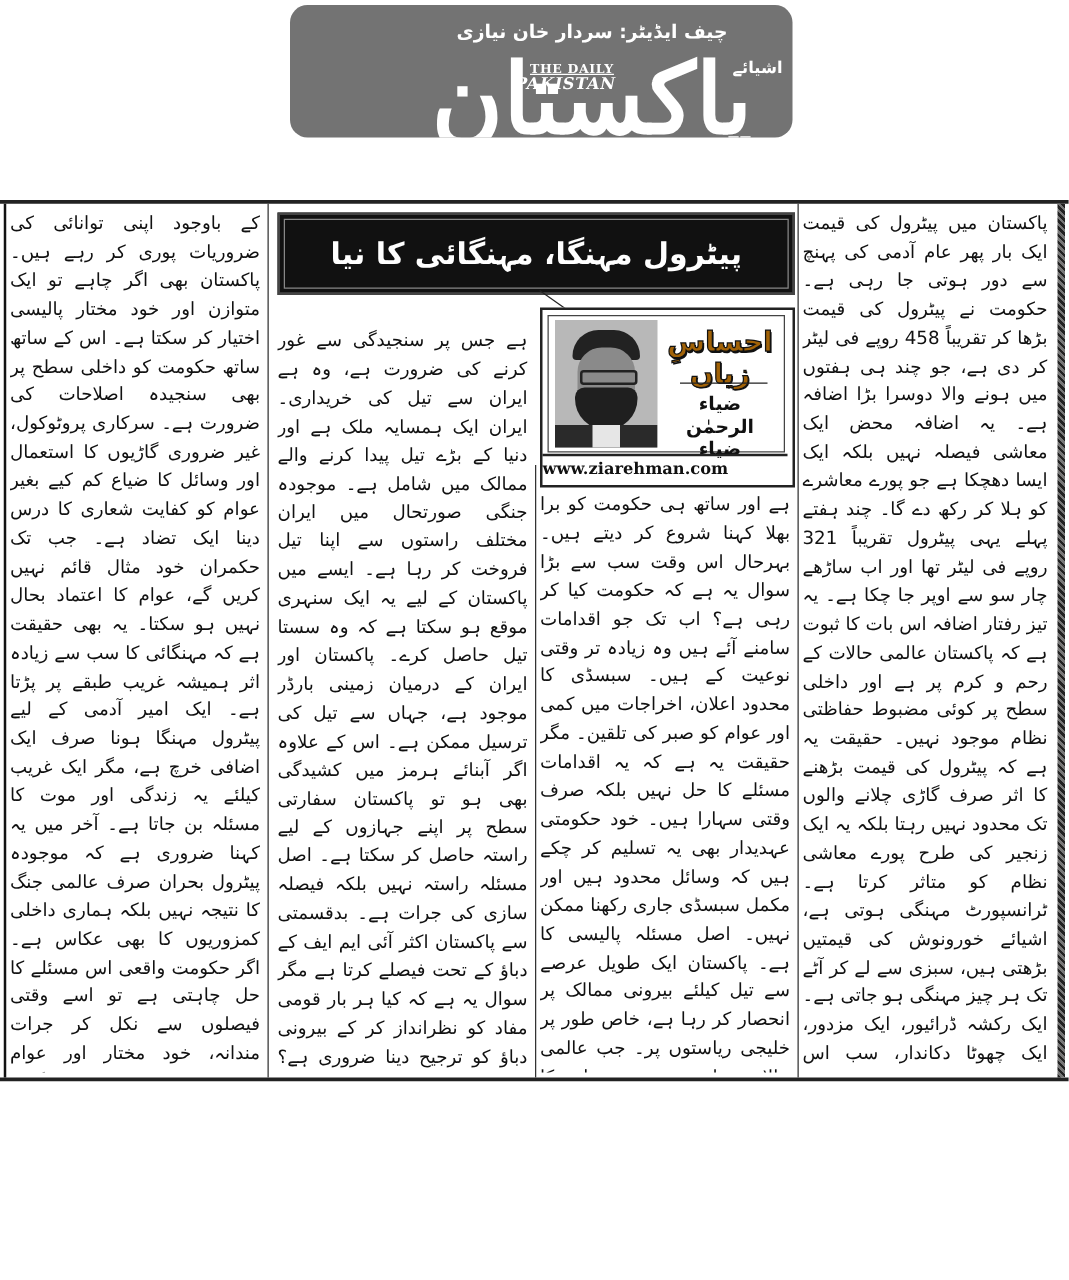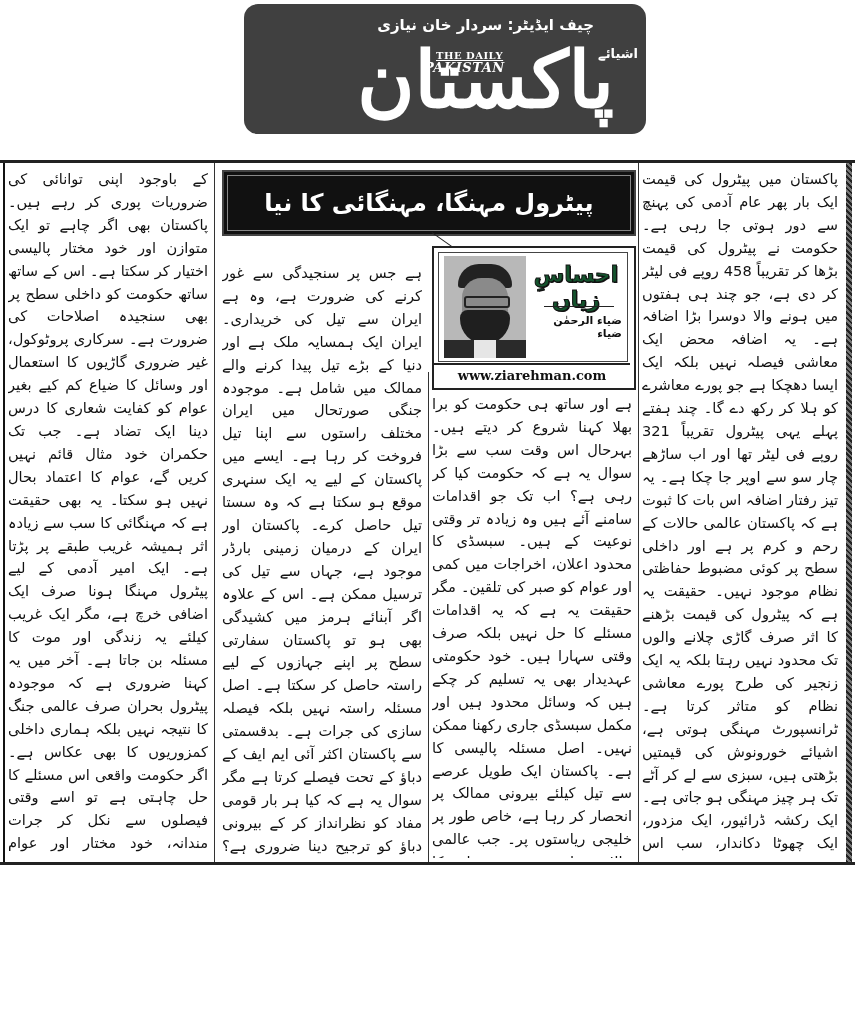--- a/index.html
+++ b/index.html
@@ -1,21 +1,21 @@
 <!DOCTYPE html>
 <html><head>
 <meta charset="utf-8">
 <style>
   html, body { margin: 0; padding: 0; background: #ffffff; }
   body { width: 855px; height: 1024px; position: relative; overflow: hidden;
          font-family: "DejaVu Sans", sans-serif; color: #111; }
 
   
-  .masthead { position: absolute; left: 232px; top: 4px; width: 402px; height: 130px;
-              background: #404040; border-radius: 14px; overflow: hidden; margin-left: 12px; }
+  .masthead { position: absolute; left: 232px; top: 4px; width: 402px; height: 106px;
+              background: #737373; border-radius: 14px; overflow: hidden; }
   .masthead .editor { position: absolute; left: 150px; top: 12px; width: 200px; text-align: center;
                       color: #fff; font-size: 15px; font-weight: bold; direction: rtl; white-space: nowrap; }
   .masthead .rozana { position: absolute; right: 8px; top: 42px; color: #fff; font-size: 13px;
                       font-weight: bold; direction: rtl; }
   .masthead .en1 { position: absolute; left: 192px; top: 46px; color: #fff; font-family: "DejaVu Serif", serif;
                    font-weight: bold; font-size: 10px; letter-spacing: 0.5px; text-decoration: underline; }
   .masthead .en2 { position: absolute; left: 180px; top: 56px; color: #fff; font-family: "DejaVu Serif", serif;
                    font-weight: bold; font-size: 13px; letter-spacing: 0.5px; font-style: italic; }
   .masthead .logo { position: absolute; left: 20px; top: 26px; width: 350px; text-align: right;
                     color: #fff; font-size: 78px; font-weight: bold; line-height: 100px; direction: rtl;
@@ -54,27 +54,27 @@
                 border-radius: 26px 26px 4px 4px; }
   .photo .face { position: absolute; left: 18px; top: 22px; width: 46px; height: 56px; background: #8a8a8a;
                  border-radius: 22px 22px 26px 26px; }
   .photo .glasses { position: absolute; left: 20px; top: 40px; width: 42px; height: 8px;
                     border: 2px solid #222; border-radius: 3px; }
   .photo .beard { position: absolute; left: 16px; top: 54px; width: 50px; height: 34px; background: #1f1f1f;
                   border-radius: 8px 8px 26px 26px; }
   .photo .shirt { position: absolute; left: 0; top: 84px; width: 82px; height: 20px; background: #2a2a2a; }
   .photo .collar { position: absolute; left: 30px; top: 84px; width: 22px; height: 20px; background: #e6e6e6; }
   .byline .column-name { position: absolute; left: 96px; top: 14px; width: 92px; text-align: center;
-                         font-size: 22px; font-weight: bold; direction: rtl; color: #14532d;
+                         font-size: 22px; font-weight: bold; direction: rtl; color: #a16207;
                          -webkit-text-stroke: 1px #111; text-shadow: 1px 1px 0 #111; }
   .byline .sep { position: absolute; left: 110px; top: 58px; width: 70px; height: 1px; background: #222; }
-  .byline .author { position: absolute; left: 96px; top: 66px; width: 92px; 
-                    font-size: 11px; font-weight: bold; direction: rtl; }
+  .byline .author { position: absolute; left: 96px; top: 66px; width: 92px; text-align: center;
+                    font-size: 15px; font-weight: bold; direction: rtl; }
   .byline .url { position: absolute; left: 0; top: 115px; width: 196px; height: 21px; border-top: 2px solid #222;
-                 text-align: center; font-family: "DejaVu Serif", serif; font-weight: bold; font-size: 13px;
+                 text-align: left; font-family: "DejaVu Serif", serif; font-weight: bold; font-size: 13px;
                  line-height: 22px; color: #111; }
   .angle { position: absolute; left: 432px; top: 232px; width: 26px; height: 1px; background: #222;
            transform-origin: left top; transform: rotate(35deg); }
 </style>
 </head>
 <body>
 
 <div class="masthead">
   <div class="editor">چیف ایڈیٹر: سردار خان نیازی</div>
   <div class="rozana">اشیائے</div>

